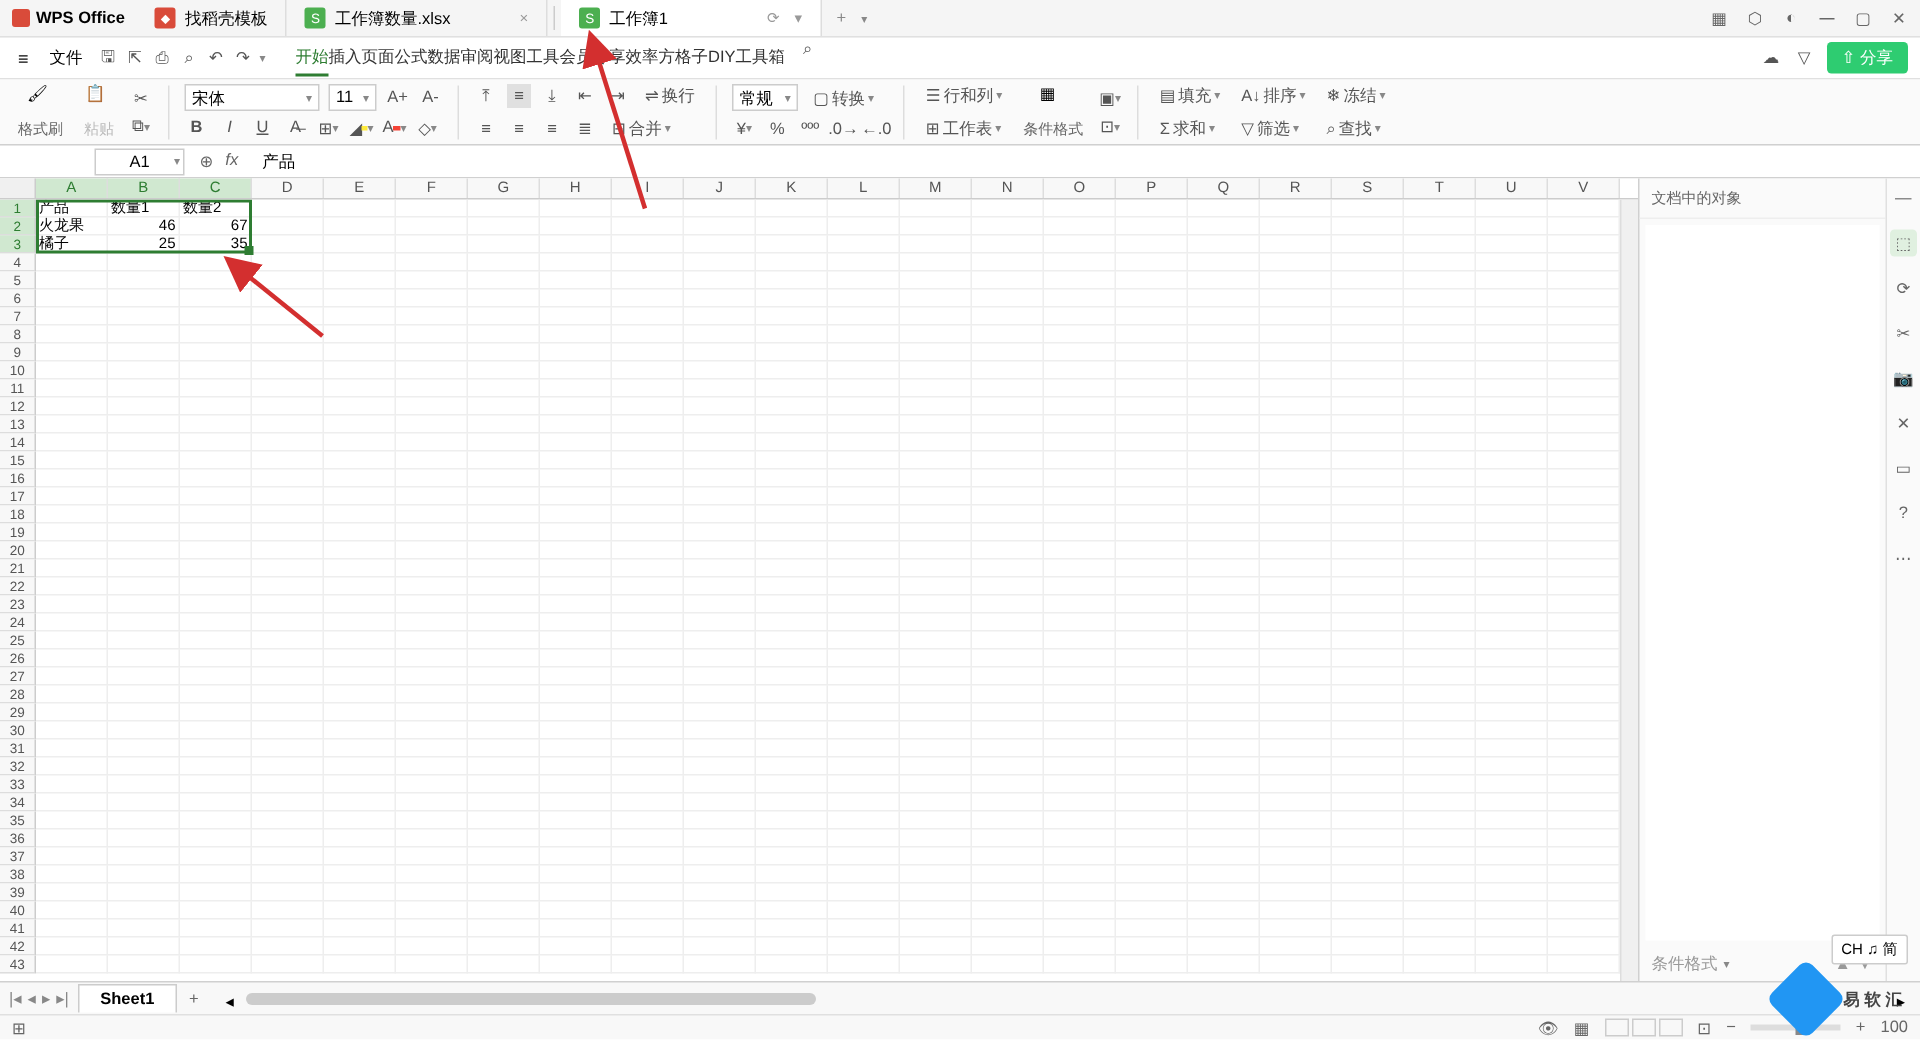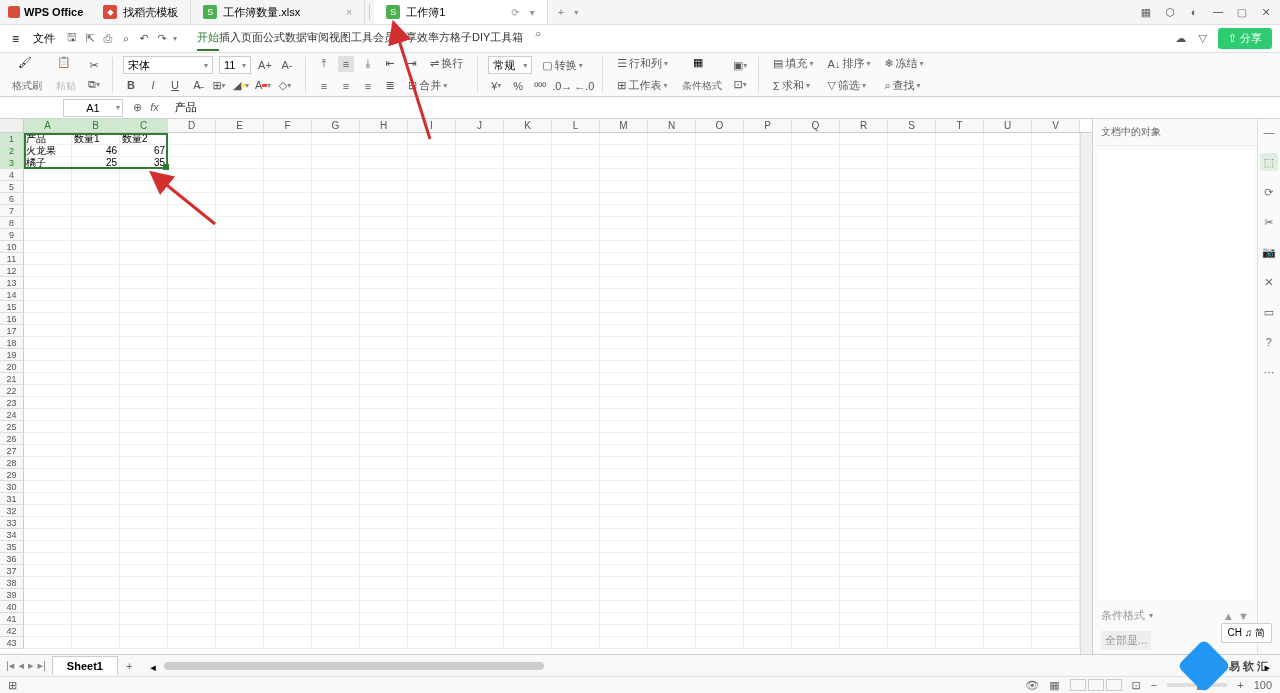--- a/index.html
+++ b/index.html
@@ -1420,23 +1420,20 @@
 
   <div class="side-panel">
     <div class="sp-sub">文档中的对象</div>
     <div class="sp-body"></div>
     <div class="sp-footer">
       <span>条件格式</span>
         <span class="dd">▾</span>
       <span style="margin-left:auto;">▲</span>
         <span>▼</span>
     </div>
-    <div class="sp-footer">
-      <span style="background:#eee;padding:2px 4px;">全部显...</span>
-    </div>
   </div>
 
   <div class="side-toolbar">
     <span class="st-icon">—</span>
     <span class="st-icon active">⬚</span>
     <span class="st-icon">⟳</span>
     <span class="st-icon">✂</span>
     <span class="st-icon">📷</span>
     <span class="st-icon">✕</span>
     <span class="st-icon">▭</span>

